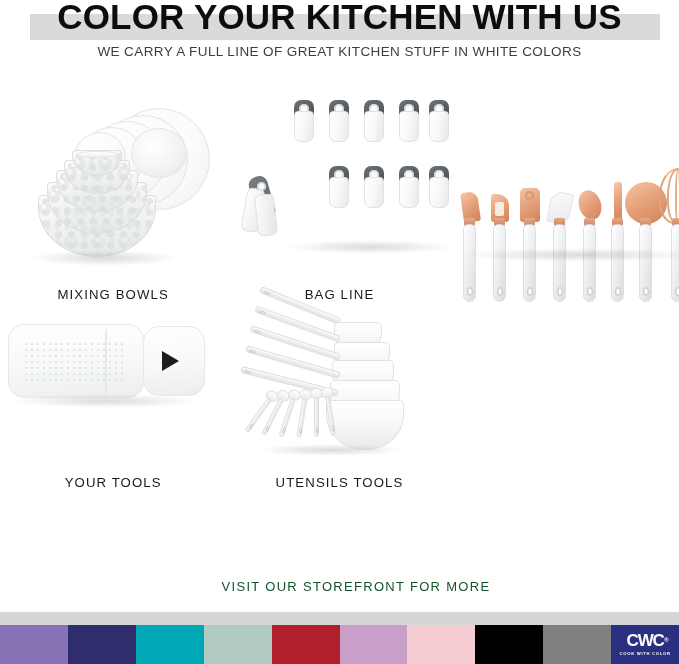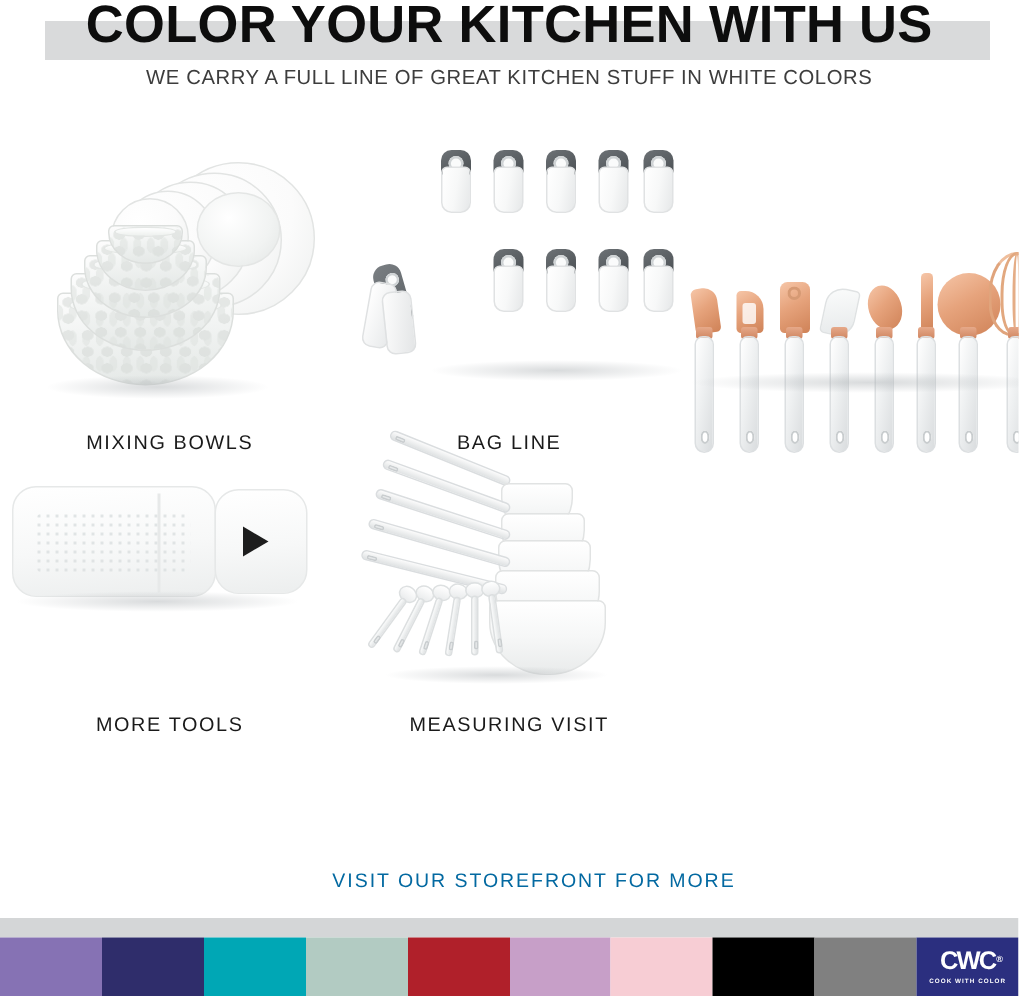--- a/index.html
+++ b/index.html
@@ -42,21 +42,21 @@
   .cell { position: relative; display: flex; flex-direction: column; align-items: center; }
   .art { position: relative; width: 100%; flex: 1 1 auto; }
   .cap {
     font-size: 13.2px; letter-spacing: 1.1px; color: #1a1a1a;
     font-weight: 400; text-align: center; padding-top: 2px;
   }
 
   
   .visit {
     position: absolute; left: 0; right: 0; top: 579px;
-    text-align: center; font-size: 13px; letter-spacing: 1.3px; color: #0369a1; margin-left: 33px;
+    text-align: center; font-size: 13px; letter-spacing: 1.3px; color: #14532d; margin-left: 33px;
   }
   .graystrip { position: absolute; left:0; top: 612px; width: 679px; height: 13px; background: #d4d6d7; }
   .swatches {
     position: absolute; left: 0; top: 625px; width: 679px; height: 39px;
     display: flex;
   }
   .sw { flex: 1 1 0; height: 100%; text-align: right; }
   .sw.logo {
     display:flex; flex-direction:column; align-items:center; justify-content:center;
     color:#fff;
@@ -372,21 +372,21 @@
         <div class="tray" style="left:8px; top:22px; width:136px; height:74px;">
           <div class="perf" style="left:14px; top:16px; width:104px; height:42px;"></div>
           <div class="abs" style="left:96px; top:4px; width:1.5px; height:66px; background:#e7e9e9;"></div>
         </div>
         <div class="tray" style="left:143px; top:24px; width:62px; height:70px;">
           <div class="abs" style="left:18px; top:24px; width:0; height:0;
                border-top:10px solid transparent; border-bottom:10px solid transparent; border-left:17px solid #1d1d1d;"></div>
         </div>
         <div class="shadow-ell" style="left:10px; top:92px; width:190px; height:14px;"></div>
       </div>
-      <div class="cap">MORE TOOLS</div>
+      <div class="cap">YOUR TOOLS</div>
     </div>
 
     <div class="cell">
       <div class="art">
 
         <div class="mc-handle" style="left:28px; top:16px;  width:86px; transform:rotate(22deg);"></div>
         <div class="mc-cup" style="left:108px; top:20px;  width:48px; height:34px;"></div>
 
         <div class="mc-handle" style="left:24px; top:34px;  width:90px; transform:rotate(20deg);"></div>
         <div class="mc-cup" style="left:108px; top:40px;  width:56px; height:38px;"></div>
@@ -420,21 +420,21 @@
             <div class="bowl2"></div>
             <div class="stem"></div>
           </div>
         <div class="ms-spoon" style="left:94px;  top:86px; transform:rotate(-8deg);">
             <div class="bowl2"></div>
             <div class="stem"></div>
           </div>
 
         <div class="shadow-ell" style="left:30px; top:142px; width:150px; height:12px;"></div>
       </div>
-      <div class="cap">MEASURING VISIT</div>
+      <div class="cap">UTENSILS TOOLS</div>
     </div>
 
 
   </div>
 
   <div class="visit">VISIT OUR STOREFRONT FOR MORE</div>
   <div class="graystrip" style="background: rgb(212, 214, 215);"></div>
 
   <div class="swatches">
     <div class="sw" style="background: rgb(134, 114, 180);"></div>

